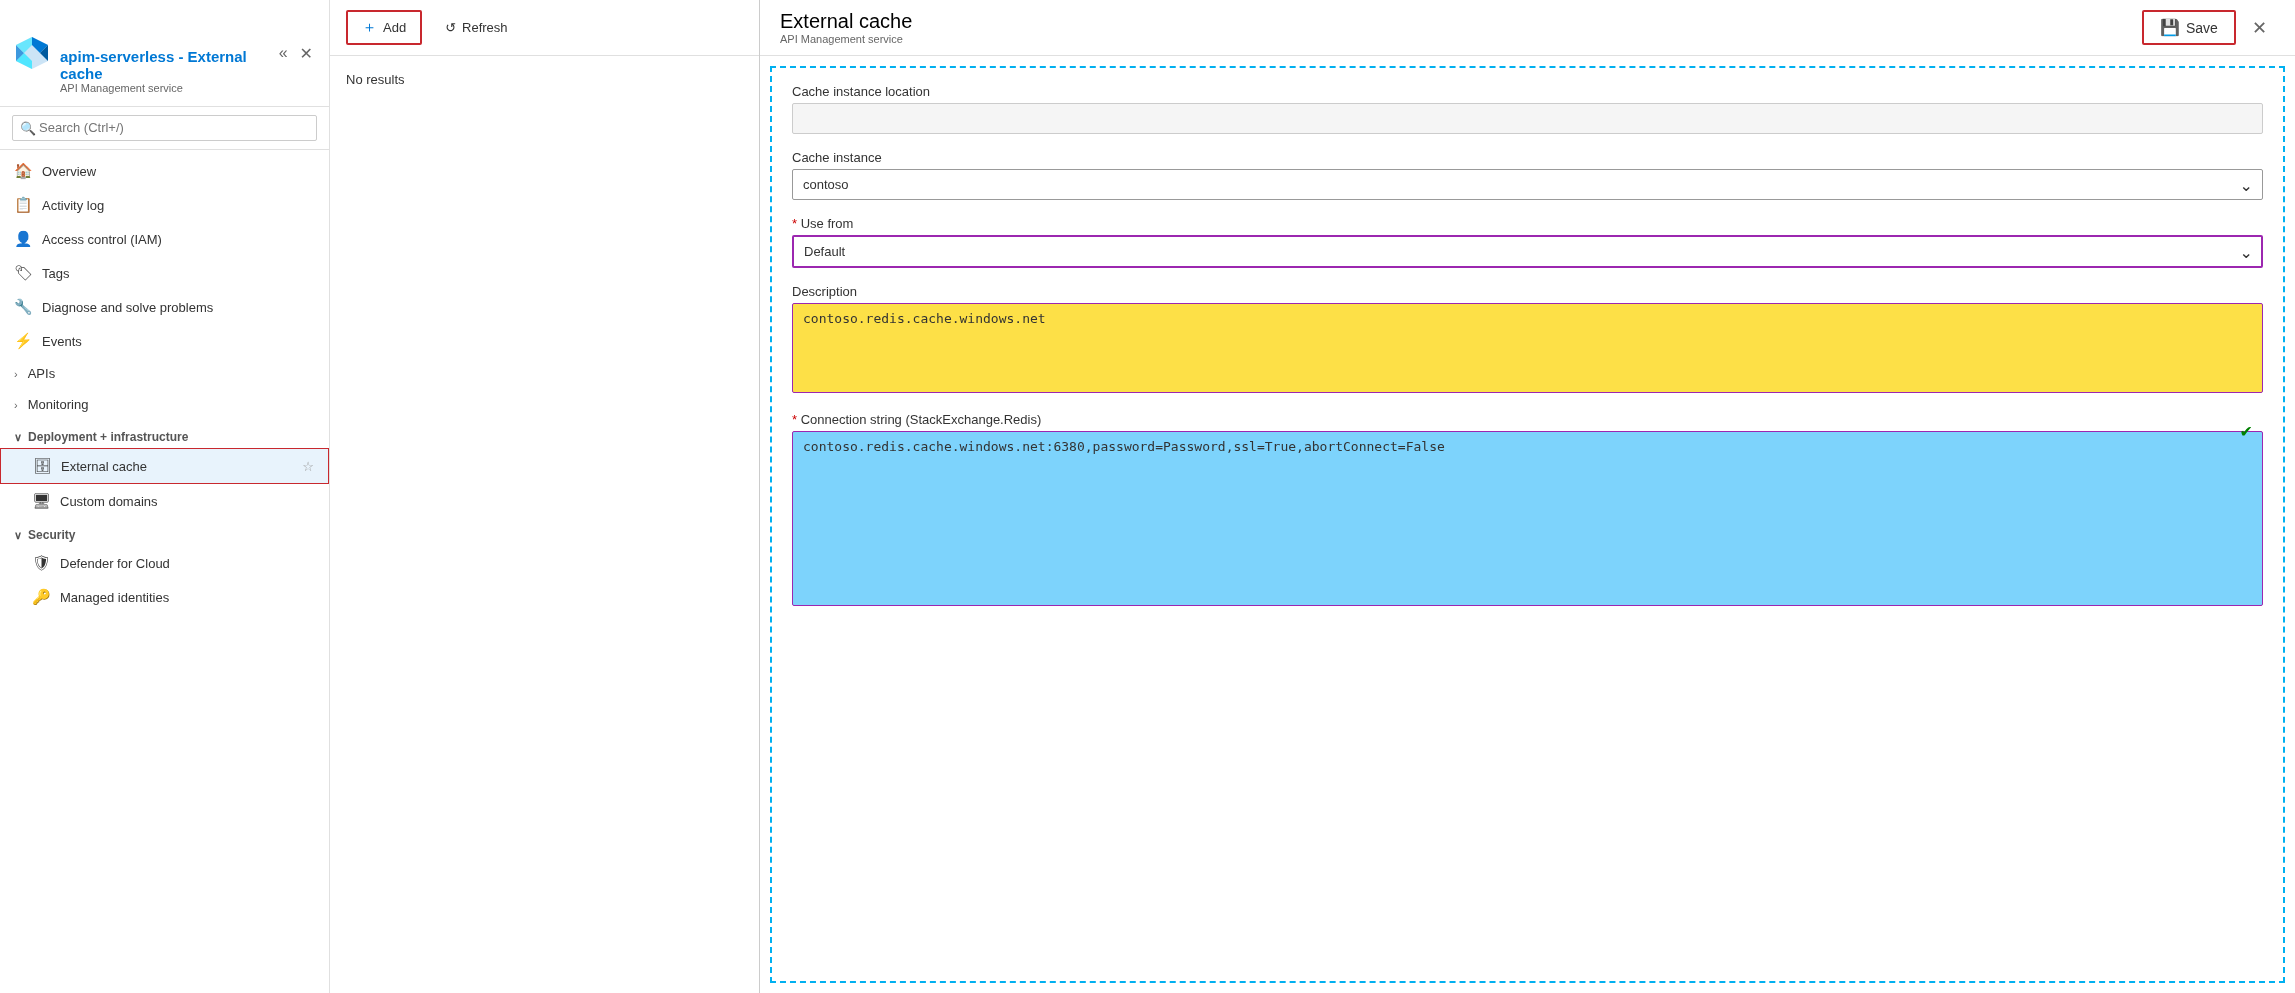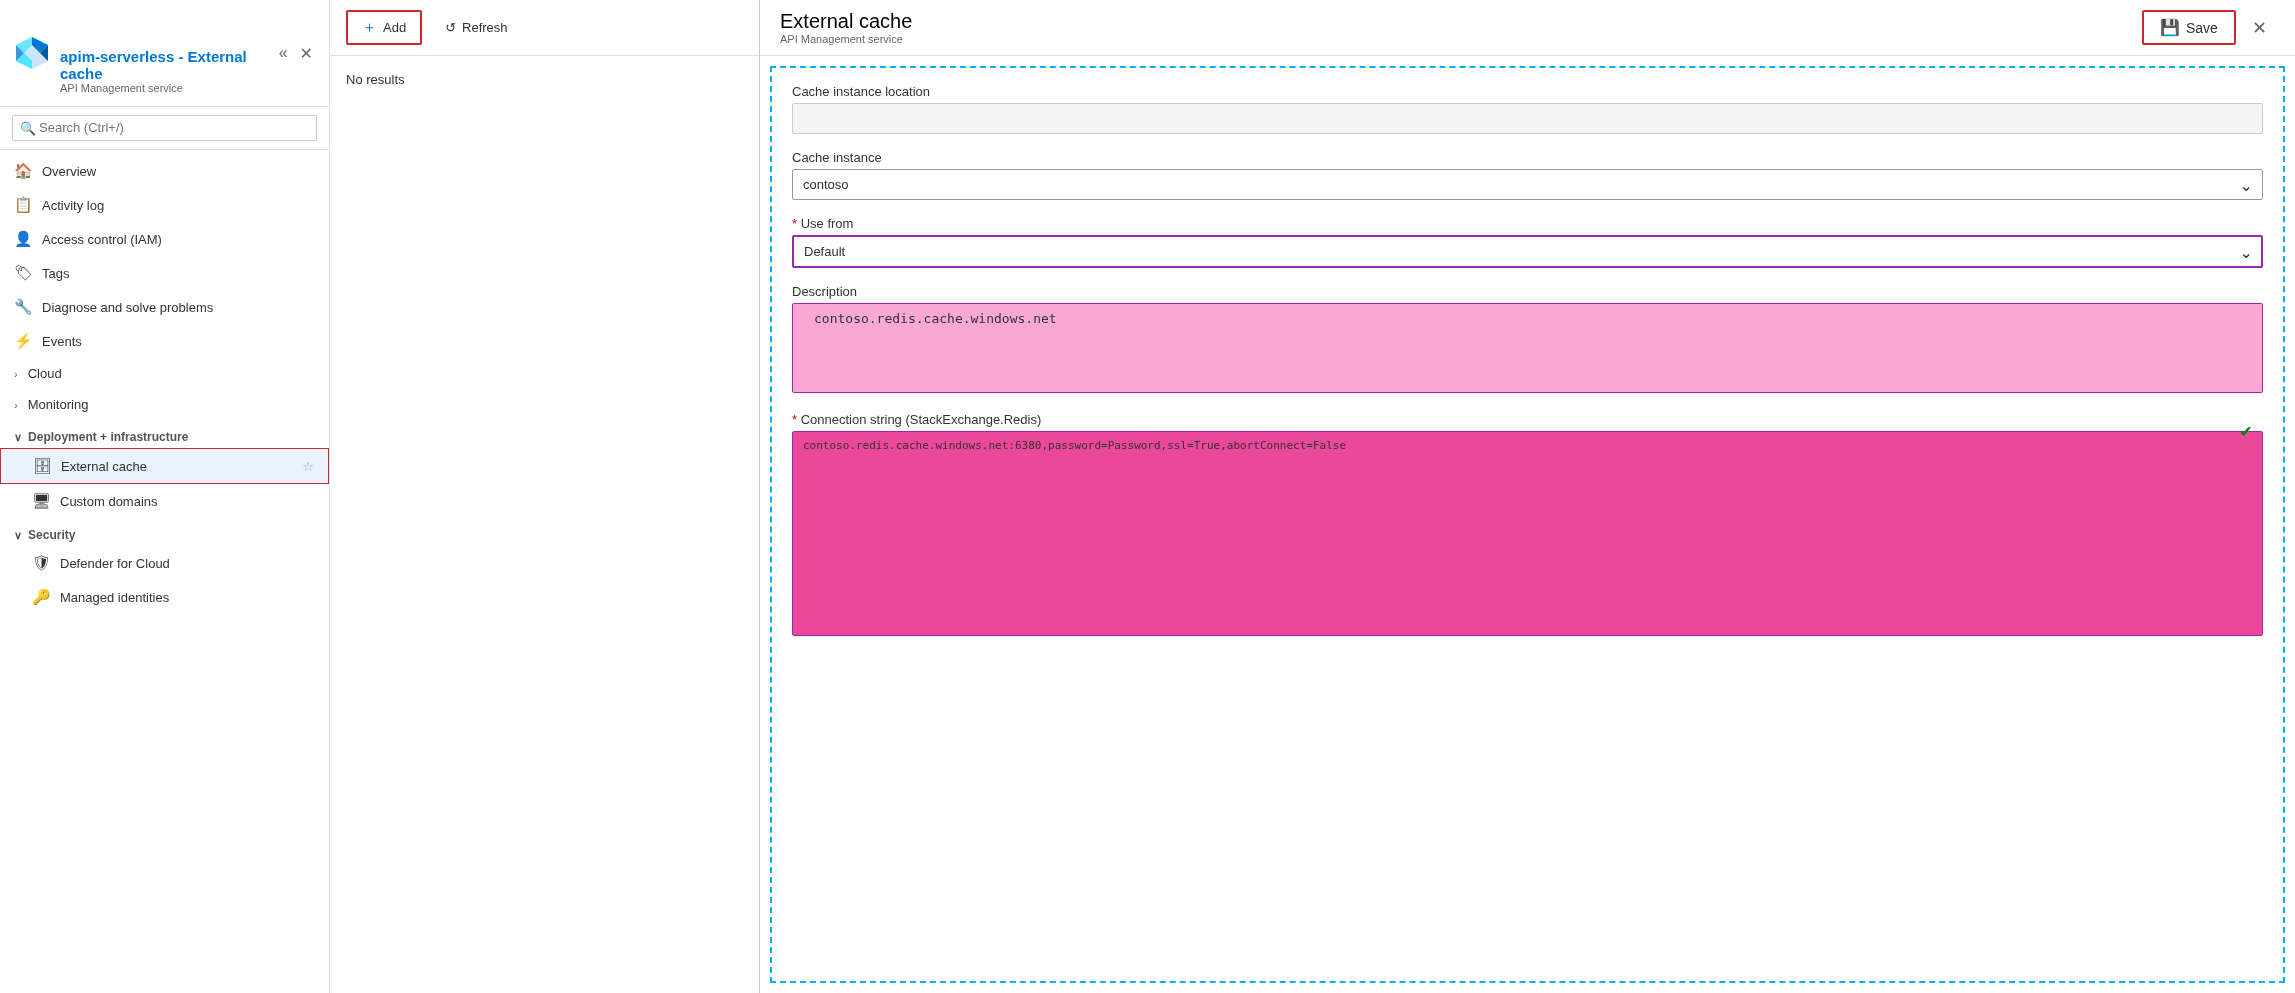--- a/index.html
+++ b/index.html
@@ -276,42 +276,42 @@
       border: 1px solid #ccc;
       border-radius: 2px;
       font-size: 13px;
       background: #f5f5f5;
       color: #666;
       outline: none;
     }
 
     .form-textarea {
       width: 100%;
-      padding: 7px 21px;
+      padding: 7px 10px;
       border: 1px solid #9c27b0;
       border-radius: 2px;
       font-size: 13px;
-      background: #f9a8d4;
+      background: #fde047;
       color: #333;
       outline: none;
       resize: none;
       height: 90px;
     }
 
     .form-textarea-connection {
       width: 100%;
       padding: 7px 10px;
       border: 1px solid #9c27b0;
       border-radius: 2px;
-      font-size: 11px;
-      background: #ec4899;
+      font-size: 13px;
+      background: #7dd3fc;
       color: #333;
       outline: none;
       resize: none;
-      height: 205px;
+      height: 175px;
       position: relative;
     }
 
     .connection-wrapper {
       position: relative;
     }
 
     .connection-wrapper .check-icon {
       position: absolute;
       right: 10px;
@@ -387,21 +387,21 @@
       <span class="nav-label">Diagnose and solve problems</span>
     </div>
 
     <div class="nav-item">
       <span class="nav-icon">⚡</span>
       <span class="nav-label">Events</span>
     </div>
 
     <div class="nav-item">
       <span class="nav-chevron">›</span>
-      <span class="nav-label">Cloud</span>
+      <span class="nav-label">APIs</span>
     </div>
 
     <div class="nav-item">
       <span class="nav-chevron">›</span>
       <span class="nav-label">Monitoring</span>
     </div>
 
     <div class="nav-section-label">
       <span class="chevron">∨</span>
       <span>Deployment + infrastructure</span>

